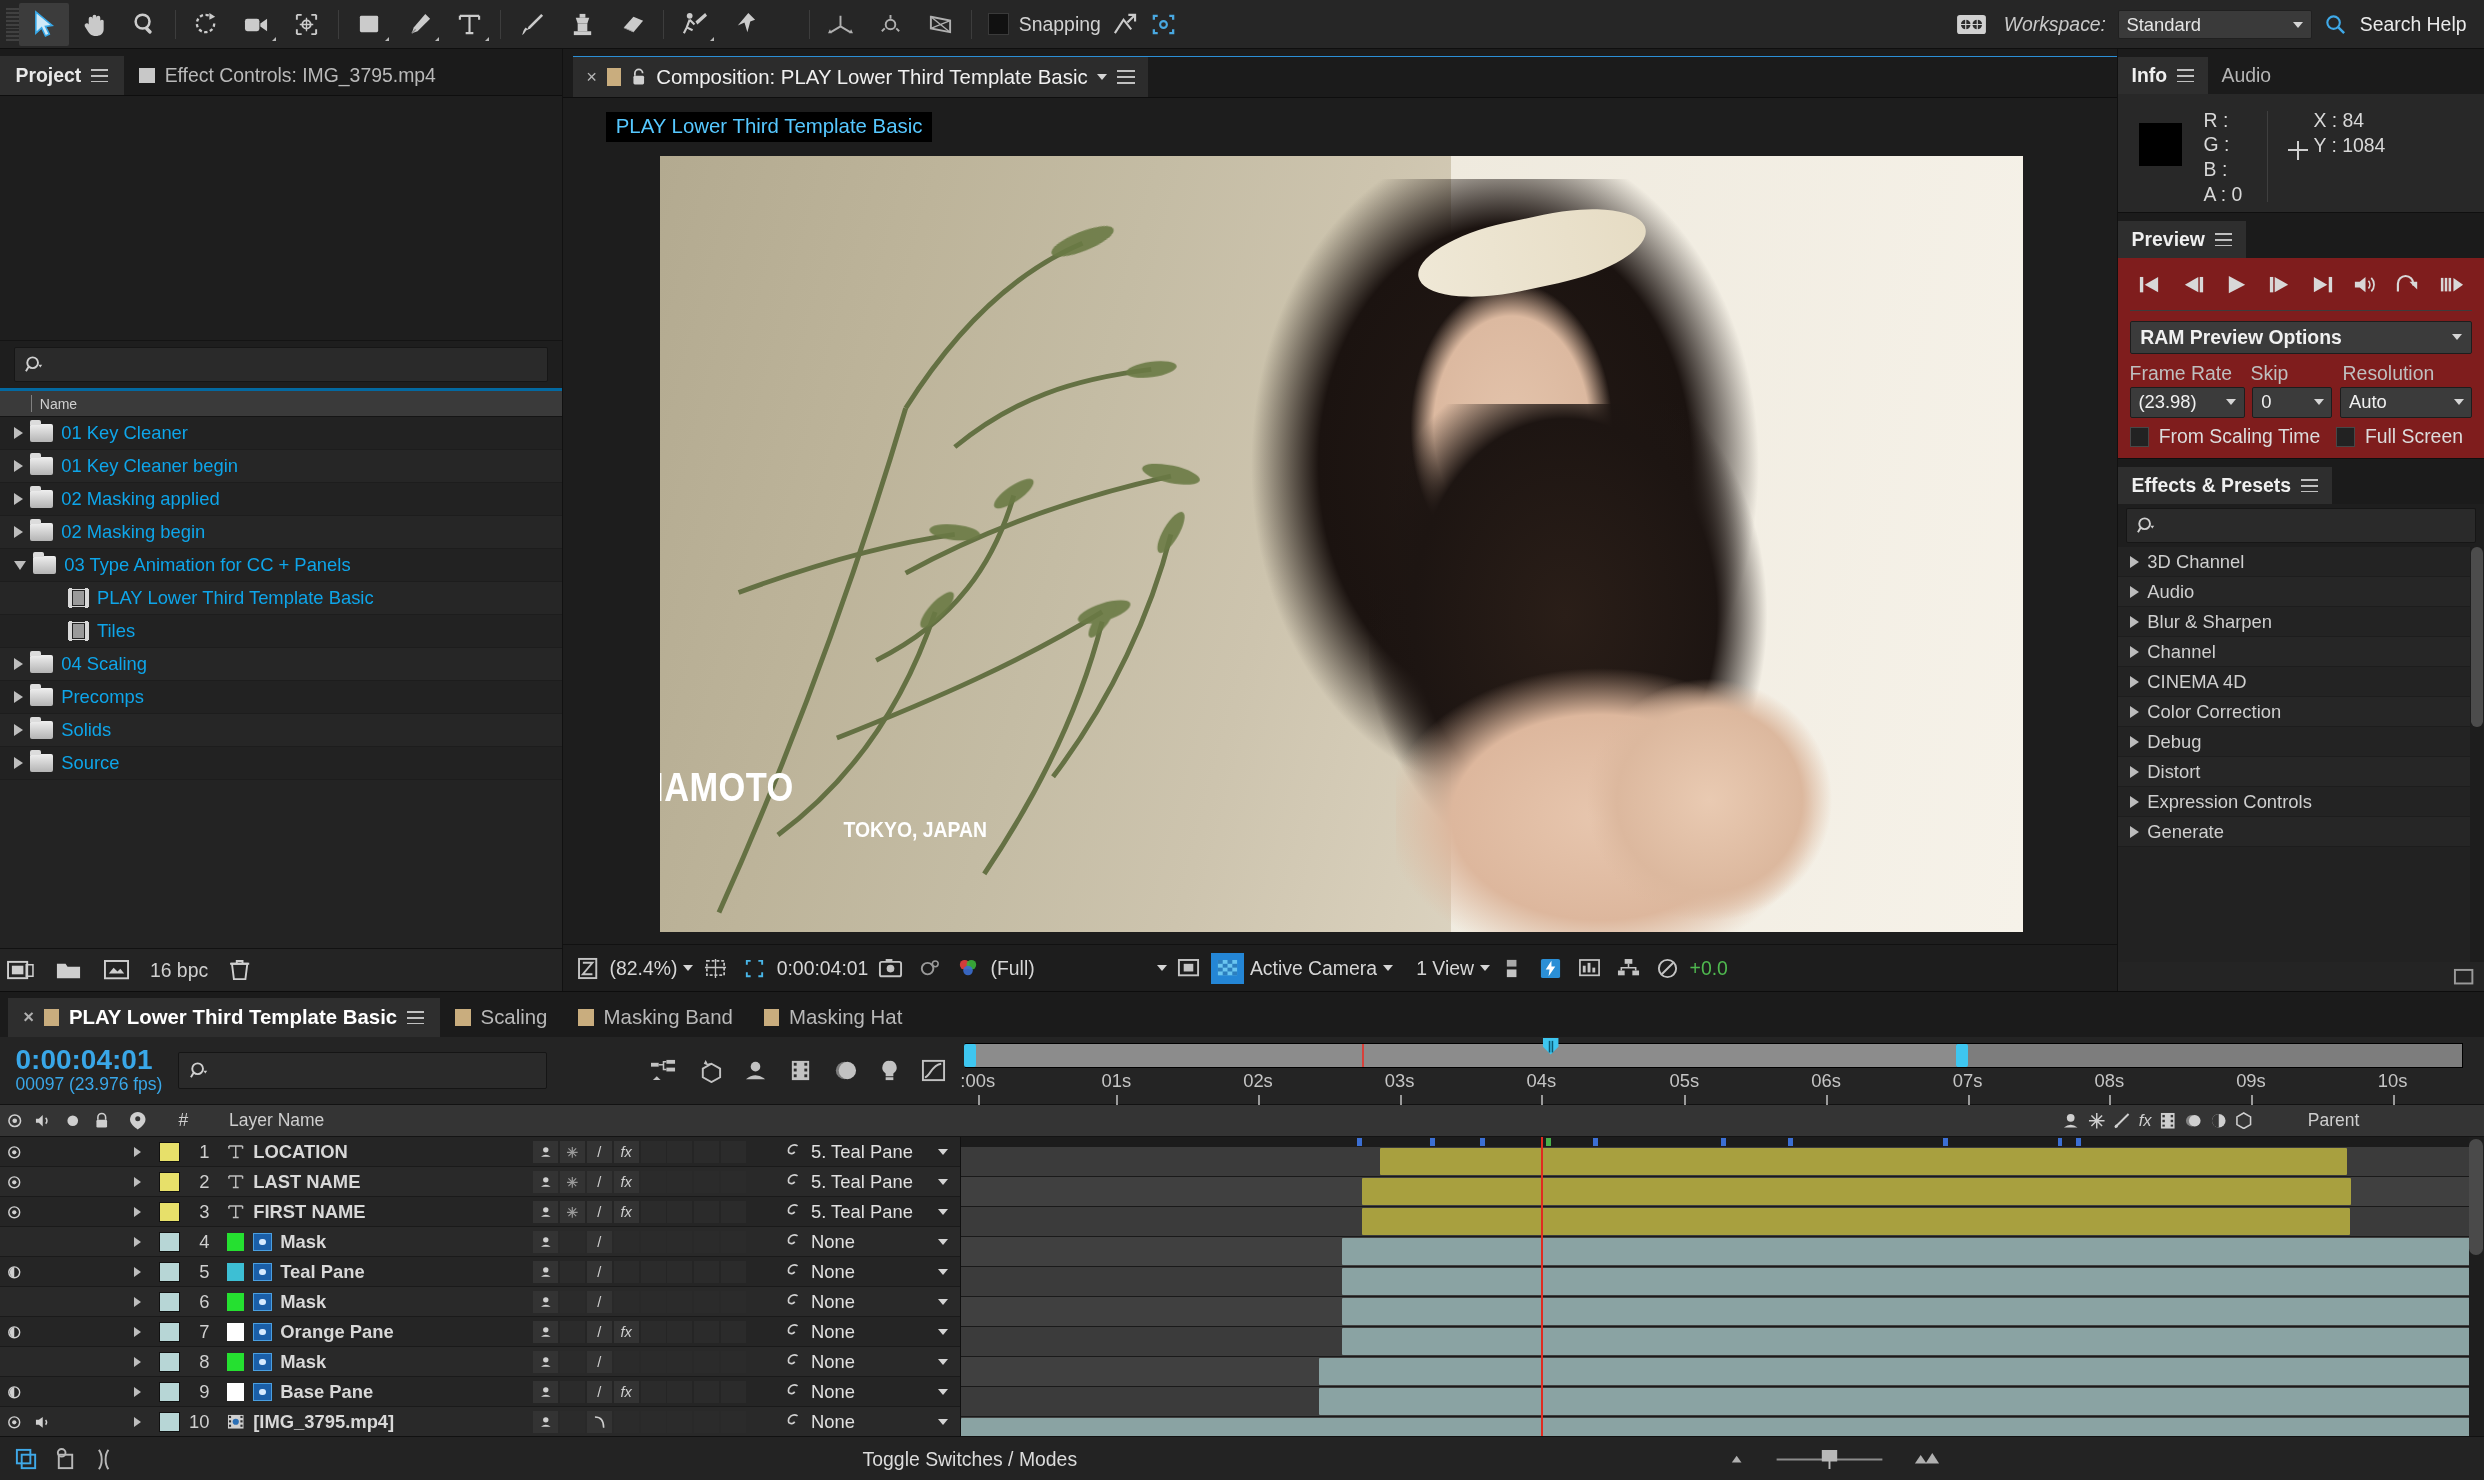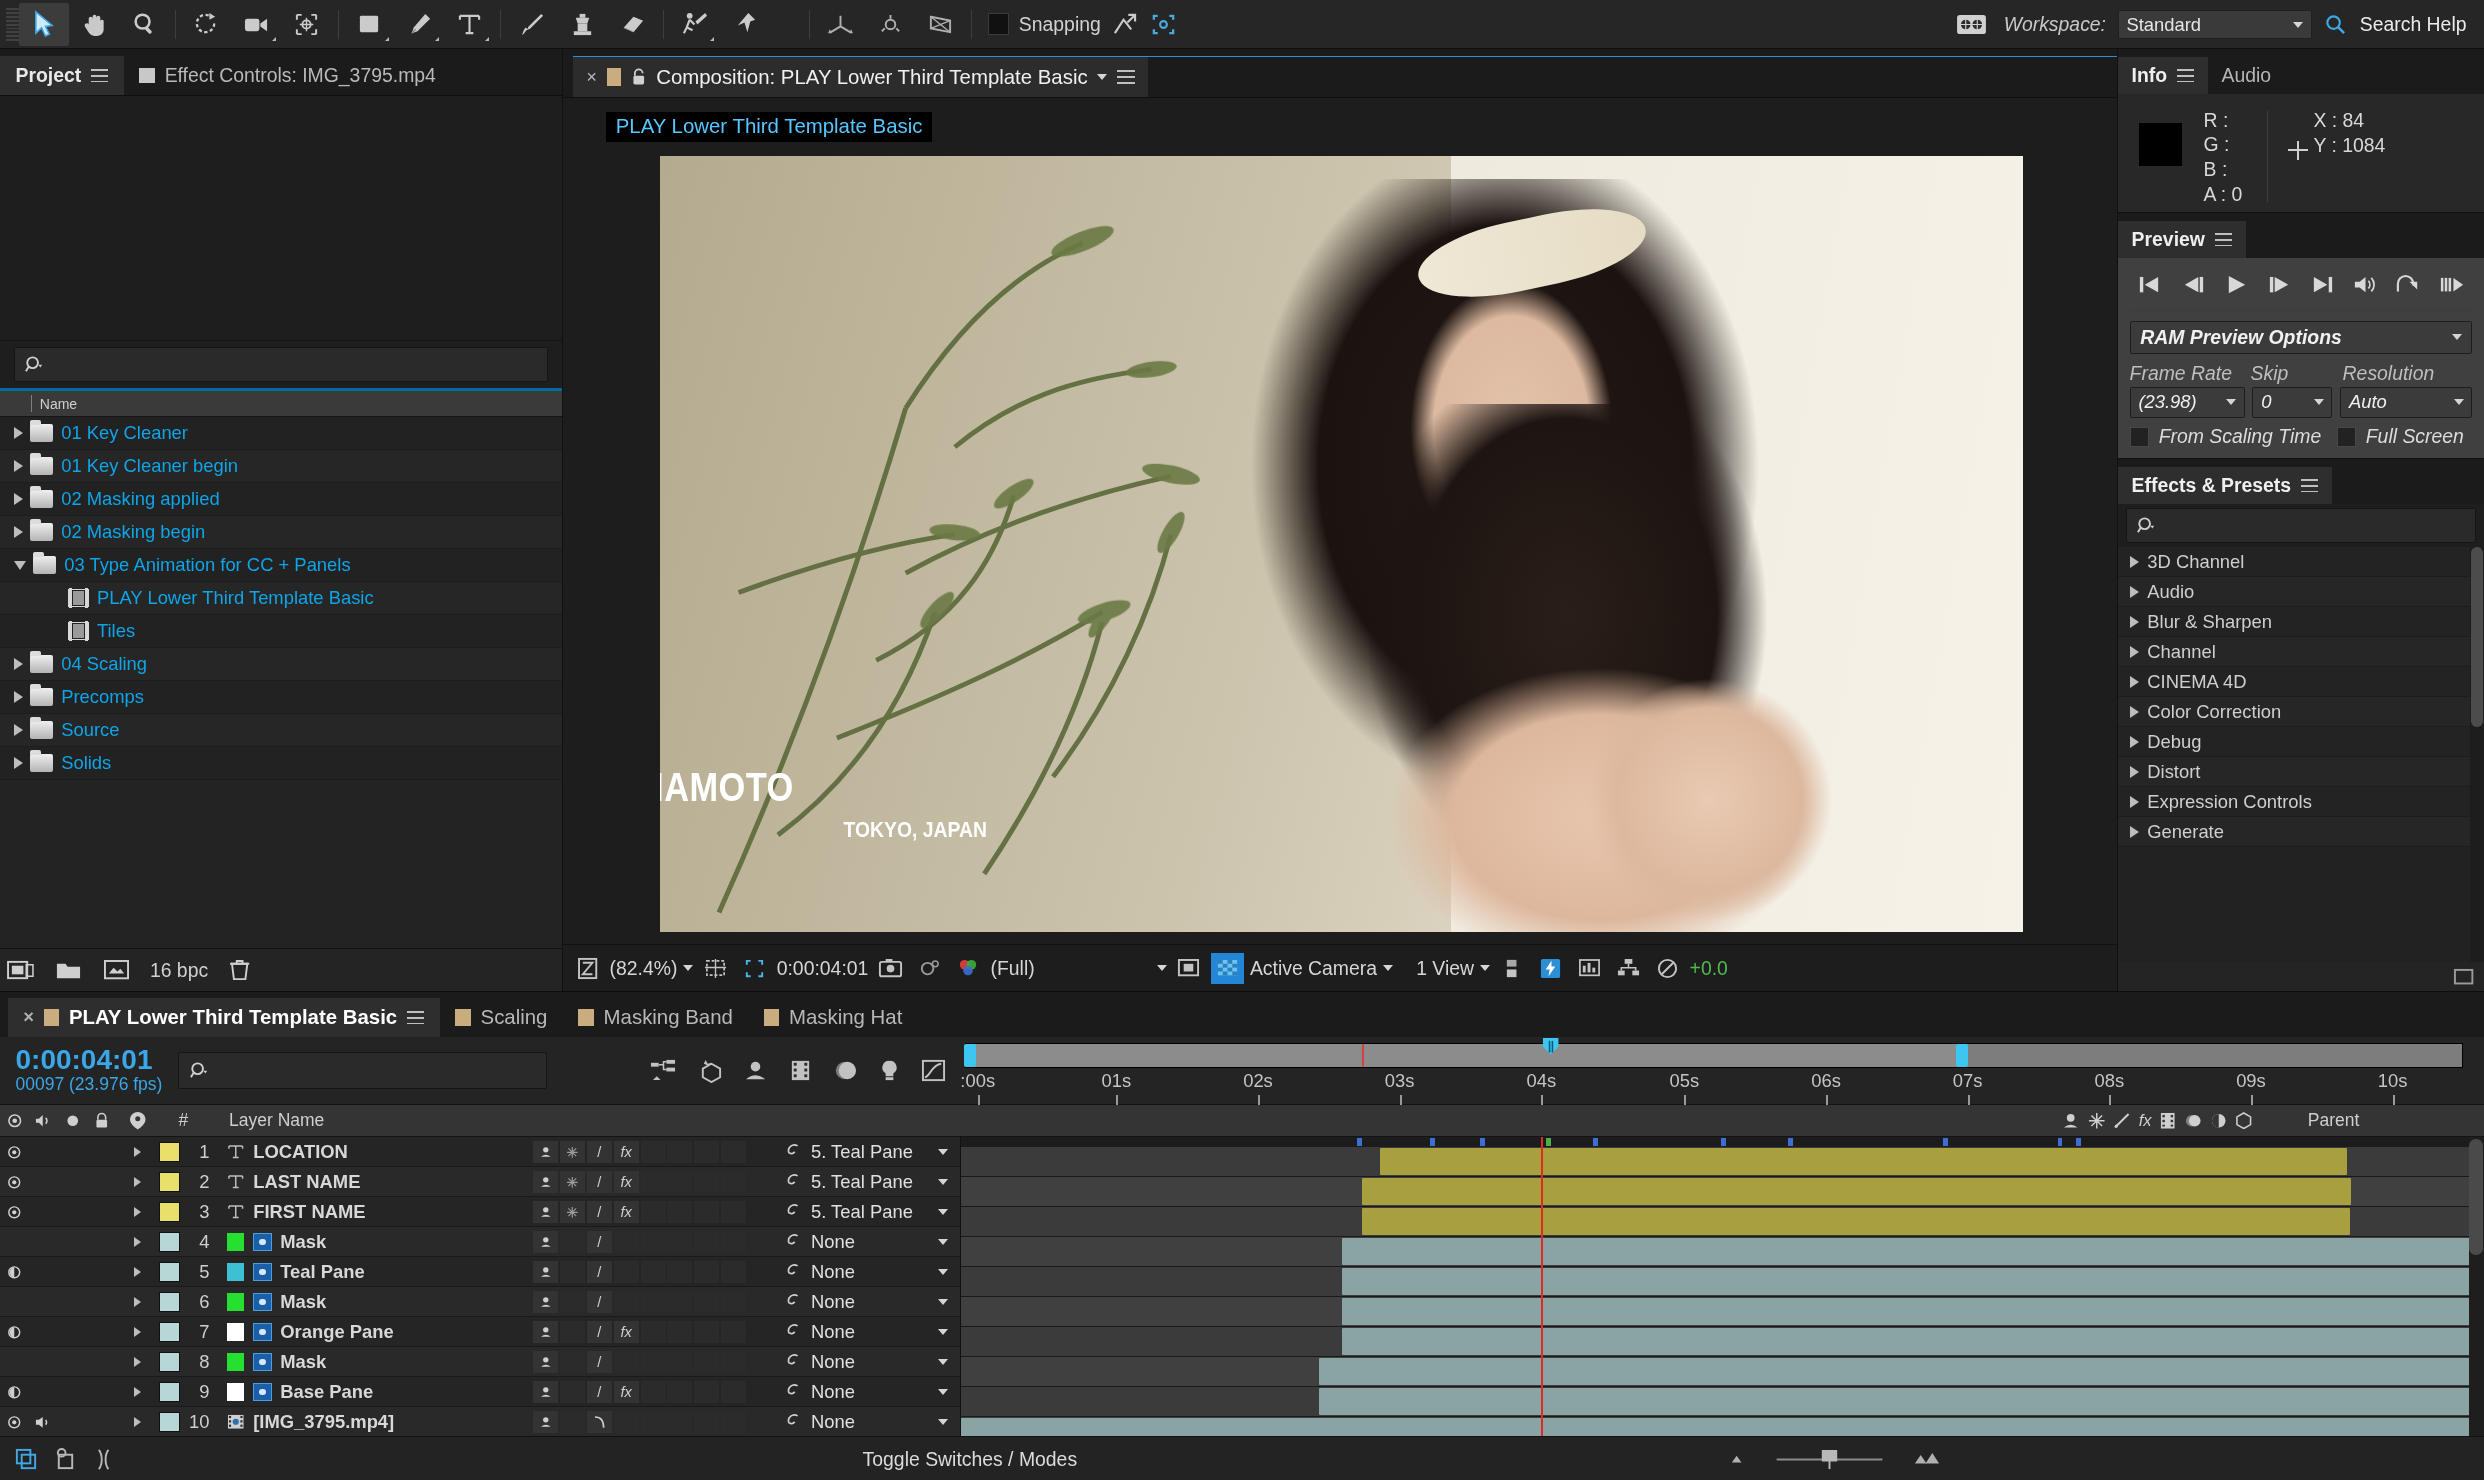--- a/index.html
+++ b/index.html
@@ -137,21 +137,21 @@
   .rtab{ height:37px; display:flex; align-items:center; gap:9.7px; padding:0 13.6px; font-size:19.4px; color:#b5b5b5;}
   .rtab.active{ background:#2e2e2e; color:#efefef; font-weight:bold;}
   .infobody{ height:118px; background:#282828; display:flex; padding:13.6px 9.7px 0 21.3px; gap:0;}
   .swatch{ width:43px;height:43px;background:#000; margin-top:15.5px;}
   .rgb{ margin-left:21.3px; font-size:19.4px; line-height:1.28; color:#d8d8d8;}
   .infosep{ width:1px; background:#3f3f3f; margin:3.9px 0 9.7px 25px;}
   .xy{ margin-left:45px; font-size:19.4px; line-height:1.3; color:#d8d8d8; position:relative;}
   .crosshair{position:absolute;left:-25px;top:33px;width:19.4px;height:19.4px;}
   .crosshair:before{content:"";position:absolute;left:8.7px;top:0;width:1.9px;height:19.4px;background:#cfcfcf;}
   .crosshair:after{content:"";position:absolute;left:0;top:8.7px;width:19.4px;height:1.9px;background:#cfcfcf;}
-  .prevbody{ background:#404040; padding:7.8px 11.6px 9.7px 11.6px;font-style:italic;}
+  .prevbody{ background:#7f1d1d; padding:7.8px 11.6px 9.7px 11.6px;}
   .prow{ display:flex; align-items:center; justify-content:space-between; padding:3.9px 3.9px 9.7px 3.9px;}
   .pbtn{ width:33px;height:29px;display:flex;align-items:center;justify-content:center;}
   .hr{ height:1px; background:#3c3c3c; margin:1.9px 0 9.7px;}
   .ramsel{ height:33px;background:#3b3b3b;border:1px solid #1d1d1d;border-radius:1.9px;display:flex;align-items:center;
      justify-content:space-between;padding:0 9.7px;font-size:19.4px;color:#f0f0f0; font-weight:bold; margin-bottom:7.8px;}
   .lblrow{ display:flex; font-size:19.4px;color:#bfbfbf; gap:0; margin-bottom:1.9px;}
   .selrow{ display:flex; gap:7.8px; margin-bottom:7.8px;}
   .minisel{ height:31px;background:#3b3b3b;border:1px solid #1d1d1d;border-radius:1.9px;display:flex;align-items:center;
      justify-content:space-between;padding:0 7.8px;font-size:18.4px;color:#f0f0f0;}
   .ckrow{ display:flex; align-items:center; gap:9.7px; font-size:19.4px; color:#dcdcdc;}
@@ -475,26 +475,26 @@
             <span>04 Scaling</span>
           </div>
           <div class="trow">
             <span class="tri"></span>
             <span class="folder"></span>
             <span>Precomps</span>
           </div>
           <div class="trow">
             <span class="tri"></span>
             <span class="folder"></span>
-            <span>Source</span>
+            <span>Solids</span>
           </div>
           <div class="trow">
             <span class="tri"></span>
             <span class="folder"></span>
-            <span>Solids</span>
+            <span>Source</span>
           </div>
         </div>
 
         <div class="proj-foot">
           <span>
             <svg width="27" height="23" viewBox="0 0 28 24">
                 <rect x="1" y="3" width="20" height="17" fill="none" stroke="#cfcfcf" stroke-width="2"></rect>
                 <rect x="5" y="7" width="12" height="9" fill="#cfcfcf"></rect>
                 <rect x="20" y="6" width="7" height="12" fill="none" stroke="#cfcfcf" stroke-width="1.6"></rect>
               </svg>

